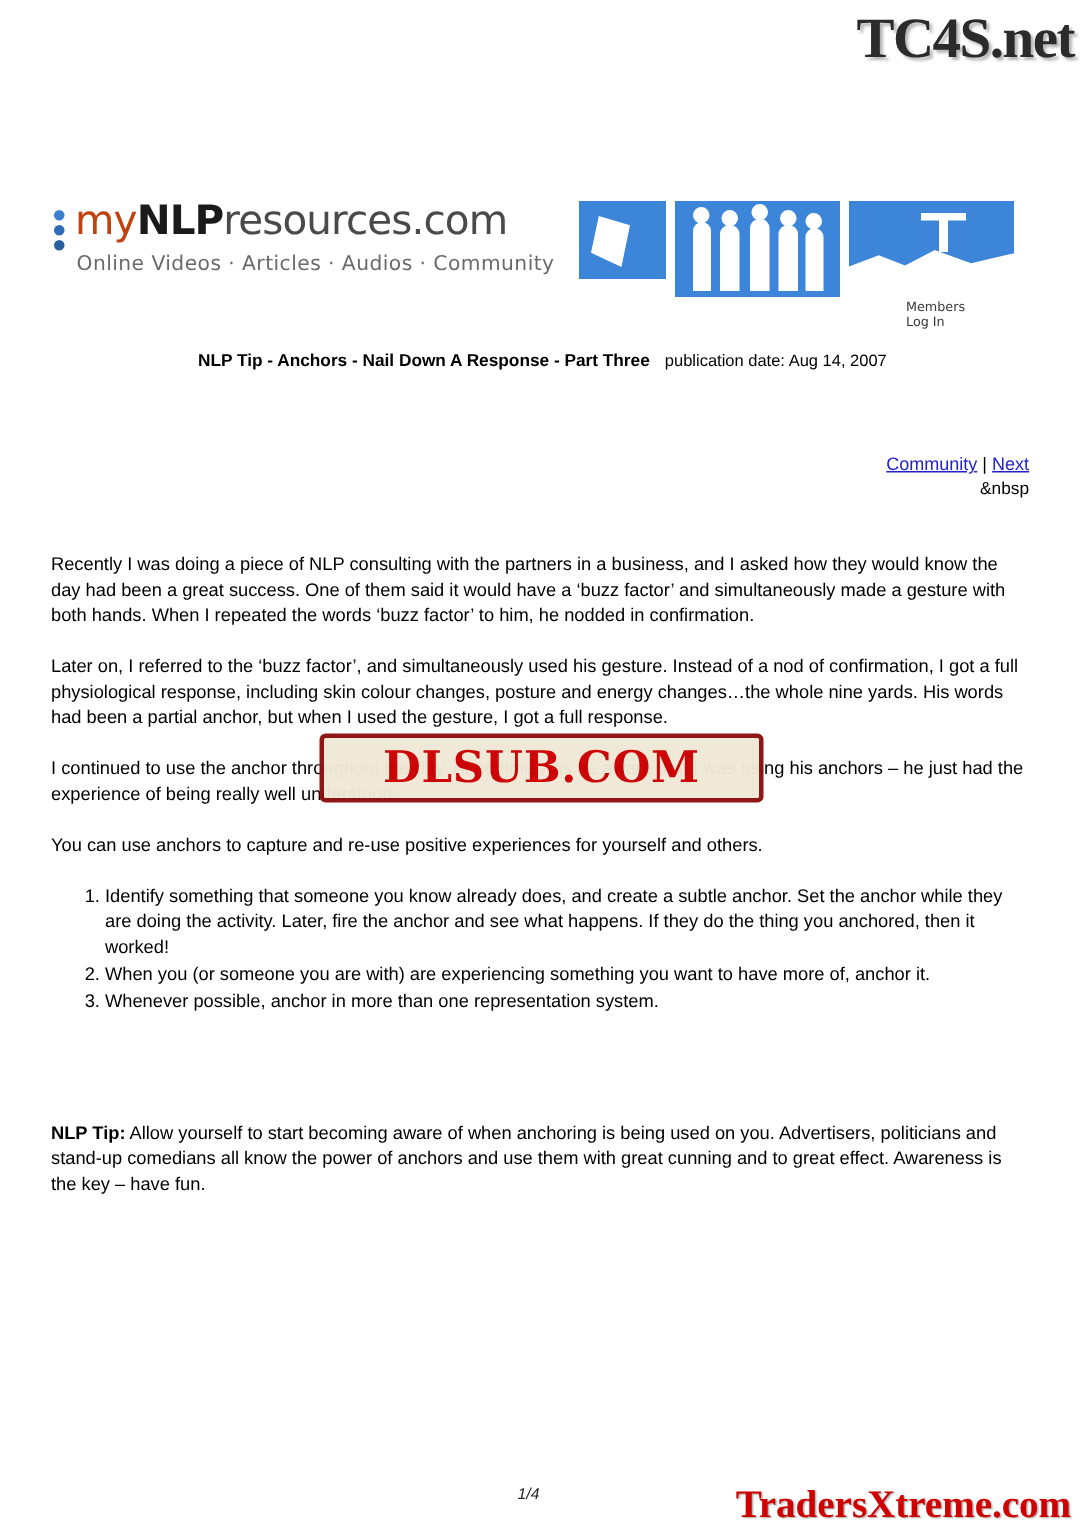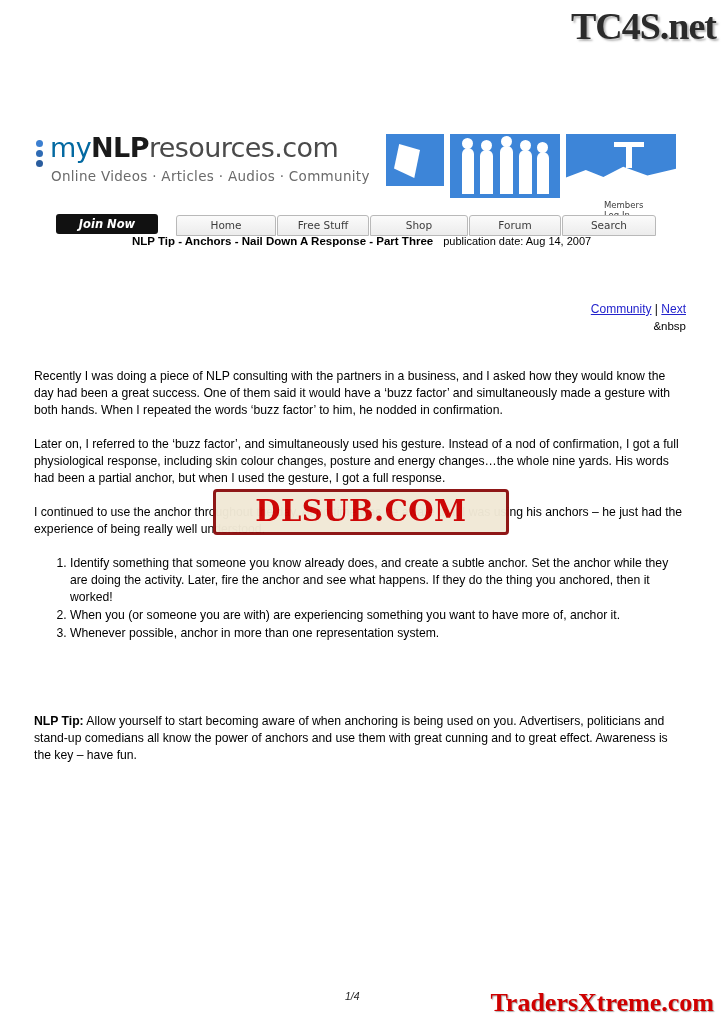--- a/index.html
+++ b/index.html
@@ -62,21 +62,21 @@
   .logo-dots i:nth-child(3) { background:#2a5d9e; }
   .logo-text {
     position: absolute;
     left: 16px;
     top: 0;
     font-family: "DejaVu Sans", sans-serif;
     font-size: 27px;
     letter-spacing: -0.6px;
     white-space: nowrap;
   }
-  .logo-text .my { color:#0369a1; font-weight:400; }
+  .logo-text .my { color:#c2410c; font-weight:400; }
   .logo-text .nlp { color:#1a1a1a; font-weight:bold; }
   .logo-text .resources { color:#4a4a4a; font-weight:400; }
   .logo-text .com { color:#4a4a4a; font-weight:400; }
   .logo-sub {
     position: absolute;
     left: 17px;
     top: 36px;
     font-family: "DejaVu Sans", sans-serif;
     font-size: 13.5px;
     color: #6a6a6a;
@@ -297,45 +297,38 @@
     <div class="silhouette" style="left:87px;top:8px;width:11px;height:11px;border-radius:50%;"></div>
   </div>
   <div class="banner-img three">
     <div class="silhouette" style="left:0;top:30px;width:110px;height:34px;clip-path:polygon(0 40%,18% 18%,34% 38%,52% 8%,74% 34%,100% 14%,100% 100%,0 100%);"></div>
     <div class="silhouette" style="left:60px;top:8px;width:6px;height:26px;"></div>
     <div class="silhouette" style="left:48px;top:8px;width:30px;height:5px;"></div>
   </div>
 
   <div class="members-login">Members Log In</div>
 
-  <div class="nav">
-    <div class="join">Join Now</div>
-    <div class="navbtn n0">Home</div>
-    <div class="navbtn n1">Free Stuff</div>
-    <div class="navbtn n2">Shop</div>
-    <div class="navbtn n3">Forum</div>
-    <div class="navbtn n4">Search</div>
-  </div>
 </div>
 
 <div class="article-header">
   <span class="title">NLP Tip - Anchors - Nail Down A Response - Part Three</span><span class="pubdate">publication date: Aug 14, 2007</span>
 </div>
 
 <div class="pagenav">
   <a href="#">Community</a>
   <span class="sep">|</span>
   <a href="#">Next</a>
 </div>
 <div class="nbsp-line">&amp;nbsp</div>
 
 <div class="content">
   <p>Recently I was doing a piece of NLP consulting with the partners in a business, and I asked how they would know the day had been a great success. One of them said it would have a ‘buzz factor’ and simultaneously made a gesture with both hands. When I repeated the words ‘buzz factor’ to him, he nodded in confirmation.</p>
   <p>Later on, I referred to the ‘buzz factor’, and simultaneously used his gesture. Instead of a nod of confirmation, I got a full physiological response, including skin colour changes, posture and energy changes…the whole nine yards. His words had been a partial anchor, but when I used the gesture, I got a full response.</p>
   <p>I continued to use the anchor throughout the day. At no time was he aware that I was using his anchors – he just had the experience of being really well understood.</p>
+  <p>You can use anchors to capture and re-use positive experiences for yourself and others.</p>
   <ol>
     <li>Identify something that someone you know already does, and create a subtle anchor. Set the anchor while they are doing the activity. Later, fire the anchor and see what happens. If they do the thing you anchored, then it worked!</li>
     <li>When you (or someone you are with) are experiencing something you want to have more of, anchor it.</li>
     <li>Whenever possible, anchor in more than one representation system.</li>
   </ol>
   <div class="spacer"></div>
   <p><span class="tip-label">NLP Tip:</span><span> Allow yourself to start becoming aware of when anchoring is being used on you. Advertisers, politicians and stand-up comedians all know the power of anchors and use them with great cunning and to great effect. Awareness is the key – have fun.</span></p>
 </div>
 
 <div class="dlsub">DLSUB.COM</div>

